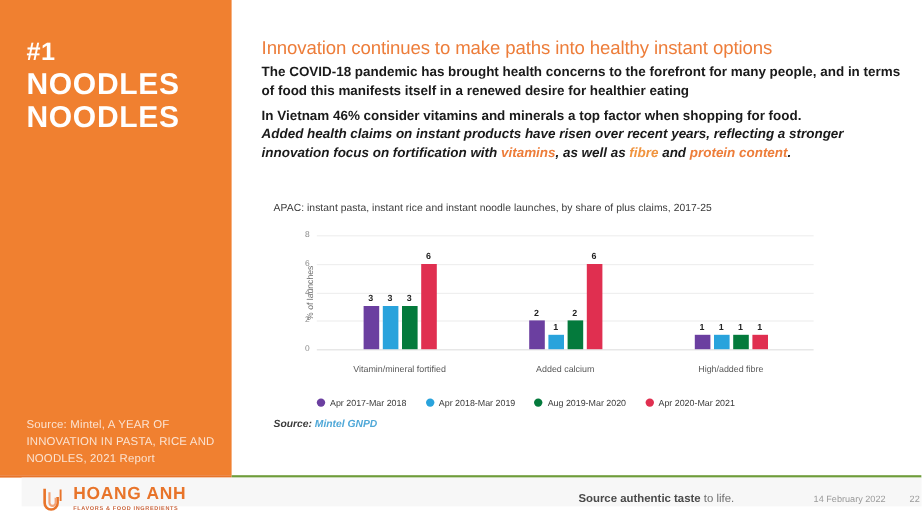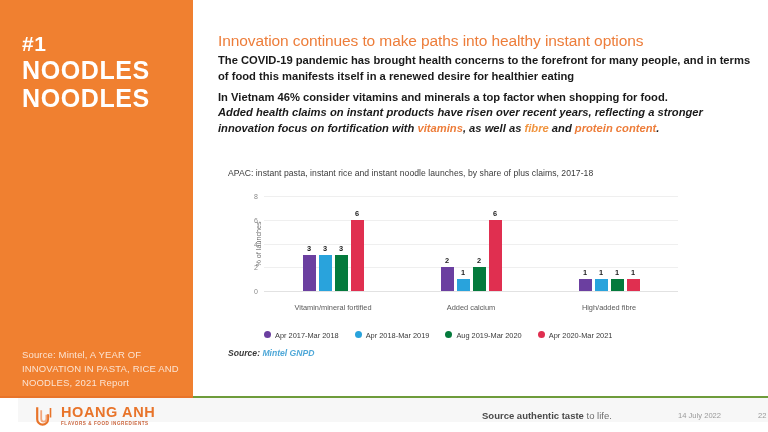--- a/index.html
+++ b/index.html
@@ -80,21 +80,21 @@
   .catlabel{
     position:absolute;top:100%;margin-top:12px;left:50%;
     transform:translateX(-50%);
     font-size:7.4px;color:#595959;white-space:nowrap;
   }
 
   .legend{
     position:absolute;left:36px;top:163px;width:470px;
     display:flex;align-items:center;gap:16px;
   }
-  .legend-item{display:flex;gap:4px;}
+  .legend-item{display:flex;align-items:center;gap:4px;}
   .legend-dot{width:7px;height:7px;border-radius:50%;display:inline-block;}
   .legend-label{font-size:7.4px;color:#3A3A3A;white-space:nowrap;}
 
   .chart-source{
     position:absolute;left:0;top:180px;font-size:8.6px;
     font-style:italic;font-weight:bold;color:#3A3A3A;
   }
   .chart-source .lnk{color:#4FA8D8;font-weight:bold;font-style:italic;}
 
   
@@ -126,27 +126,27 @@
       <span class="l1">NOODLES</span>
       <span class="l2">NOODLES</span>
     </div>
     <div class="panel-source">Source: Mintel, A YEAR OF INNOVATION IN PASTA, RICE AND NOODLES, 2021 Report</div>
   </div>
 
   <div class="content">
 
     <div class="headline">Innovation continues to make paths into healthy instant options</div>
 
-    <div class="para p1">The COVID-19 pandemic has brought health concerns to the forefront for many people, and in terms of food this manifests itself in a renewed desire for healthier eating</div>
+    <div class="para p1">The COVID-18 pandemic has brought health concerns to the forefront for many people, and in terms of food this manifests itself in a renewed desire for healthier eating</div>
     <div class="para p2">In Vietnam 46% consider vitamins and minerals a top factor when shopping for food.</div>
 
     <div class="para p3"><span>Added health claims on instant products have risen over recent years, reflecting a stronger innovation focus on fortification with </span><span class="hl-orange">vitamins</span><span>, as well as </span><span class="hl-orange2">fibre</span><span> and </span><span class="hl-orange3">protein content</span><span>.</span></div>
 
     <div class="chart-wrap">
-      <div class="chart-title">APAC: instant pasta, instant rice and instant noodle launches, by share of plus claims, 2017-18</div>
+      <div class="chart-title">APAC: instant pasta, instant rice and instant noodle launches, by share of plus claims, 2017-25</div>
 
       <div class="plot">
         <div class="ylabel">% of launches</div>
         <div class="plot-inner" id="plot-inner">
             <div class="axisline" style="top: 95px;"></div>
             <div class="ytick" style="top: 95px;">0</div>
             <div class="gridline" style="top: 71.25px;"></div>
             <div class="ytick" style="top: 71.25px;">2</div>
             <div class="gridline" style="top: 47.5px;"></div>
             <div class="ytick" style="top: 47.5px;">4</div>
@@ -235,17 +235,17 @@
           <path d="M7.2 5.2 L7.2 14.0 A2.6 2.6 0 0 0 12.4 14.0 L12.4 9.8" fill="none" stroke="#F2A57A" stroke-width="1.8"></path>
           <path d="M16.5 3.0 L16.5 12.5" fill="none" stroke="#E8742A" stroke-width="1.6"></path>
         </svg>
       </span>
       <span class="logo-text">
         <span class="logo-main">HOANG ANH</span>
         <span class="logo-sub">FLAVORS &amp; FOOD INGREDIENTS</span>
       </span>
     </div>
     <div class="tagline"><b>Source authentic taste</b><span> to life.</span></div>
-    <div class="footer-date">14 July 2022</div>
+    <div class="footer-date">14 February 2022</div>
     <div class="footer-page">22</div>
   </div>
 
 </div>
 
 </body></html>

